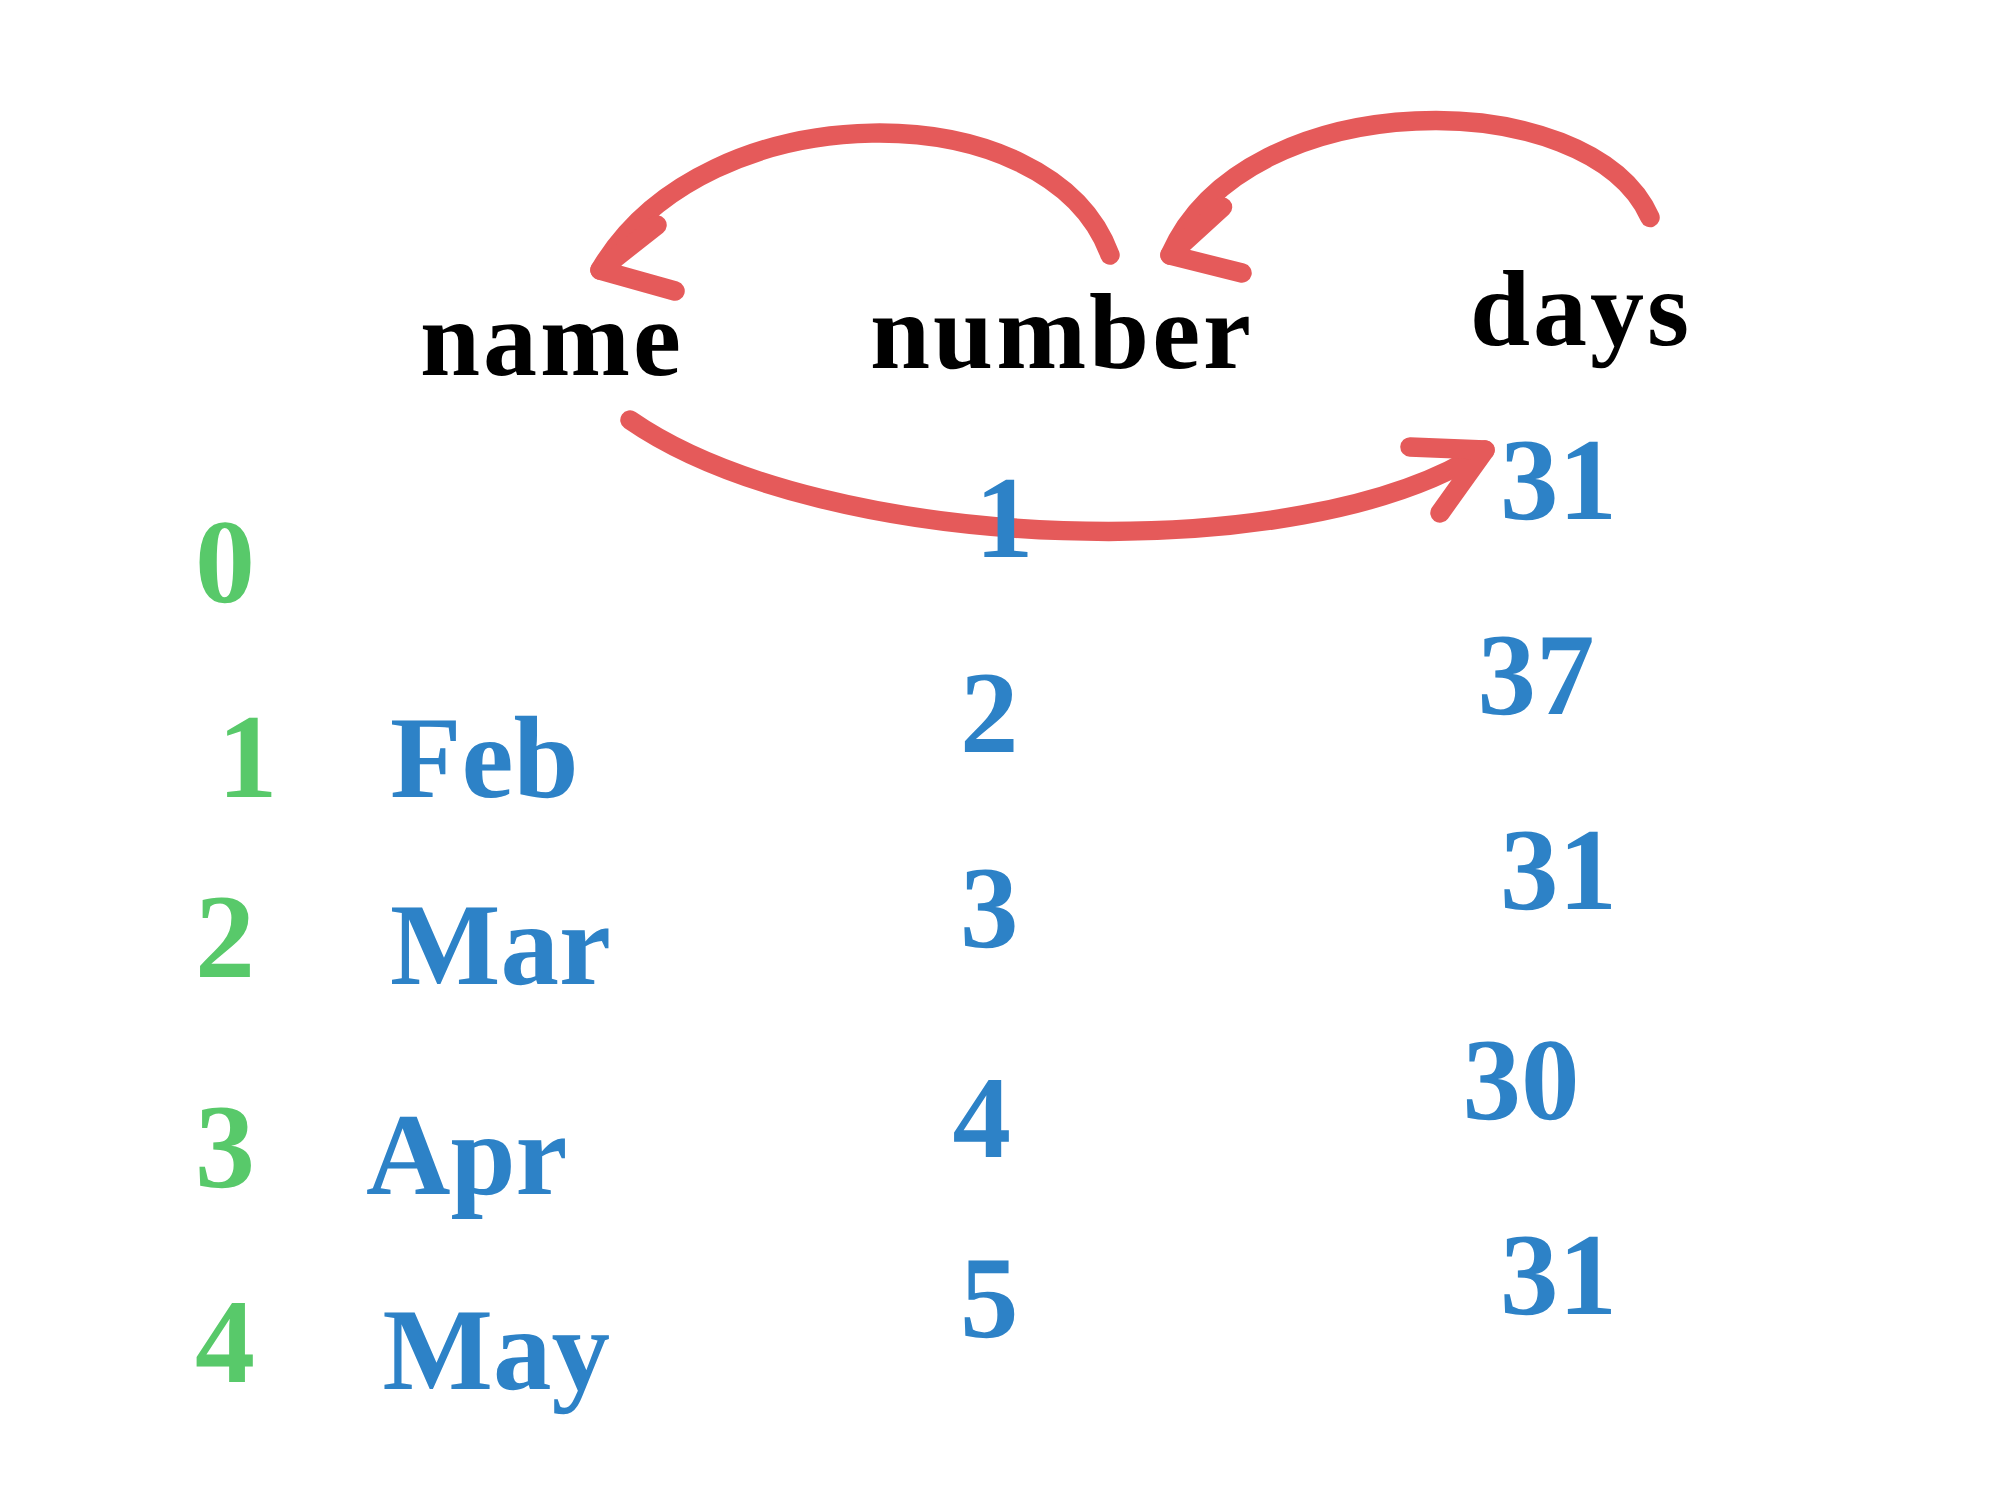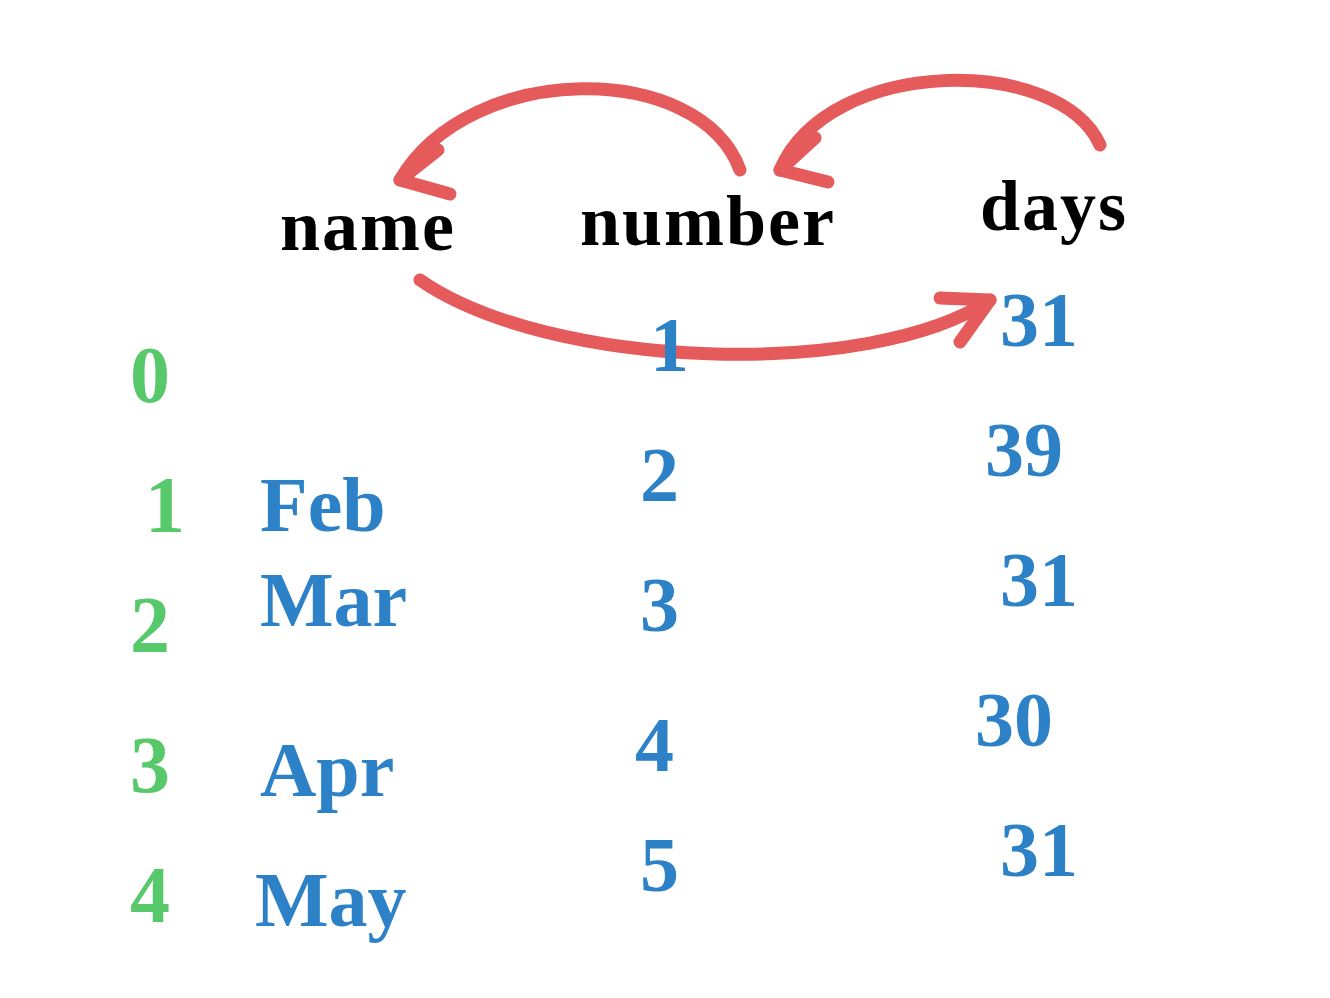--- a/index.html
+++ b/index.html
@@ -71,29 +71,29 @@
   <div class="txt header" style="left:580px; top:180px;">number</div>
   <div class="txt header" style="left:980px; top:165px;">days</div>
 
   <div class="txt idx" style="left:130px; top:330px;">0</div>
   <div class="txt cell" style="left:650px; top:300px;">1</div>
   <div class="txt cell" style="left:1000px; top:275px;">31</div>
 
   <div class="txt idx" style="left:145px; top:460px;">1</div>
   <div class="txt cell" style="left:260px; top:460px;">Feb</div>
   <div class="txt cell" style="left:640px; top:430px;">2</div>
-  <div class="txt cell" style="left:985px; top:405px;">39</div>
+  <div class="txt cell" style="left:985px; top:405px;">37</div>
 
   <div class="txt idx" style="left:130px; top:580px;">2</div>
-  <div class="txt cell" style="left:260px; top:555px;text-align:right;">Mar</div>
+  <div class="txt cell" style="left:260px; top:585px;text-align:right;">Mar</div>
   <div class="txt cell" style="left:640px; top:560px;">3</div>
   <div class="txt cell" style="left:1000px; top:535px;">31</div>
 
   <div class="txt idx" style="left:130px; top:720px;">3</div>
-  <div class="txt cell" style="left:260px; top:725px;">Apr</div>
+  <div class="txt cell" style="left:244px; top:725px;">Apr</div>
   <div class="txt cell" style="left:635px; top:700px;">4</div>
   <div class="txt cell" style="left:975px; top:675px;">30</div>
 
   <div class="txt idx" style="left:130px; top:850px;">4</div>
   <div class="txt cell" style="left:255px; top:855px;text-align:right;">May</div>
   <div class="txt cell" style="left:640px; top:820px;">5</div>
   <div class="txt cell" style="left:1000px; top:805px;">31</div>
 
 </div>
 

